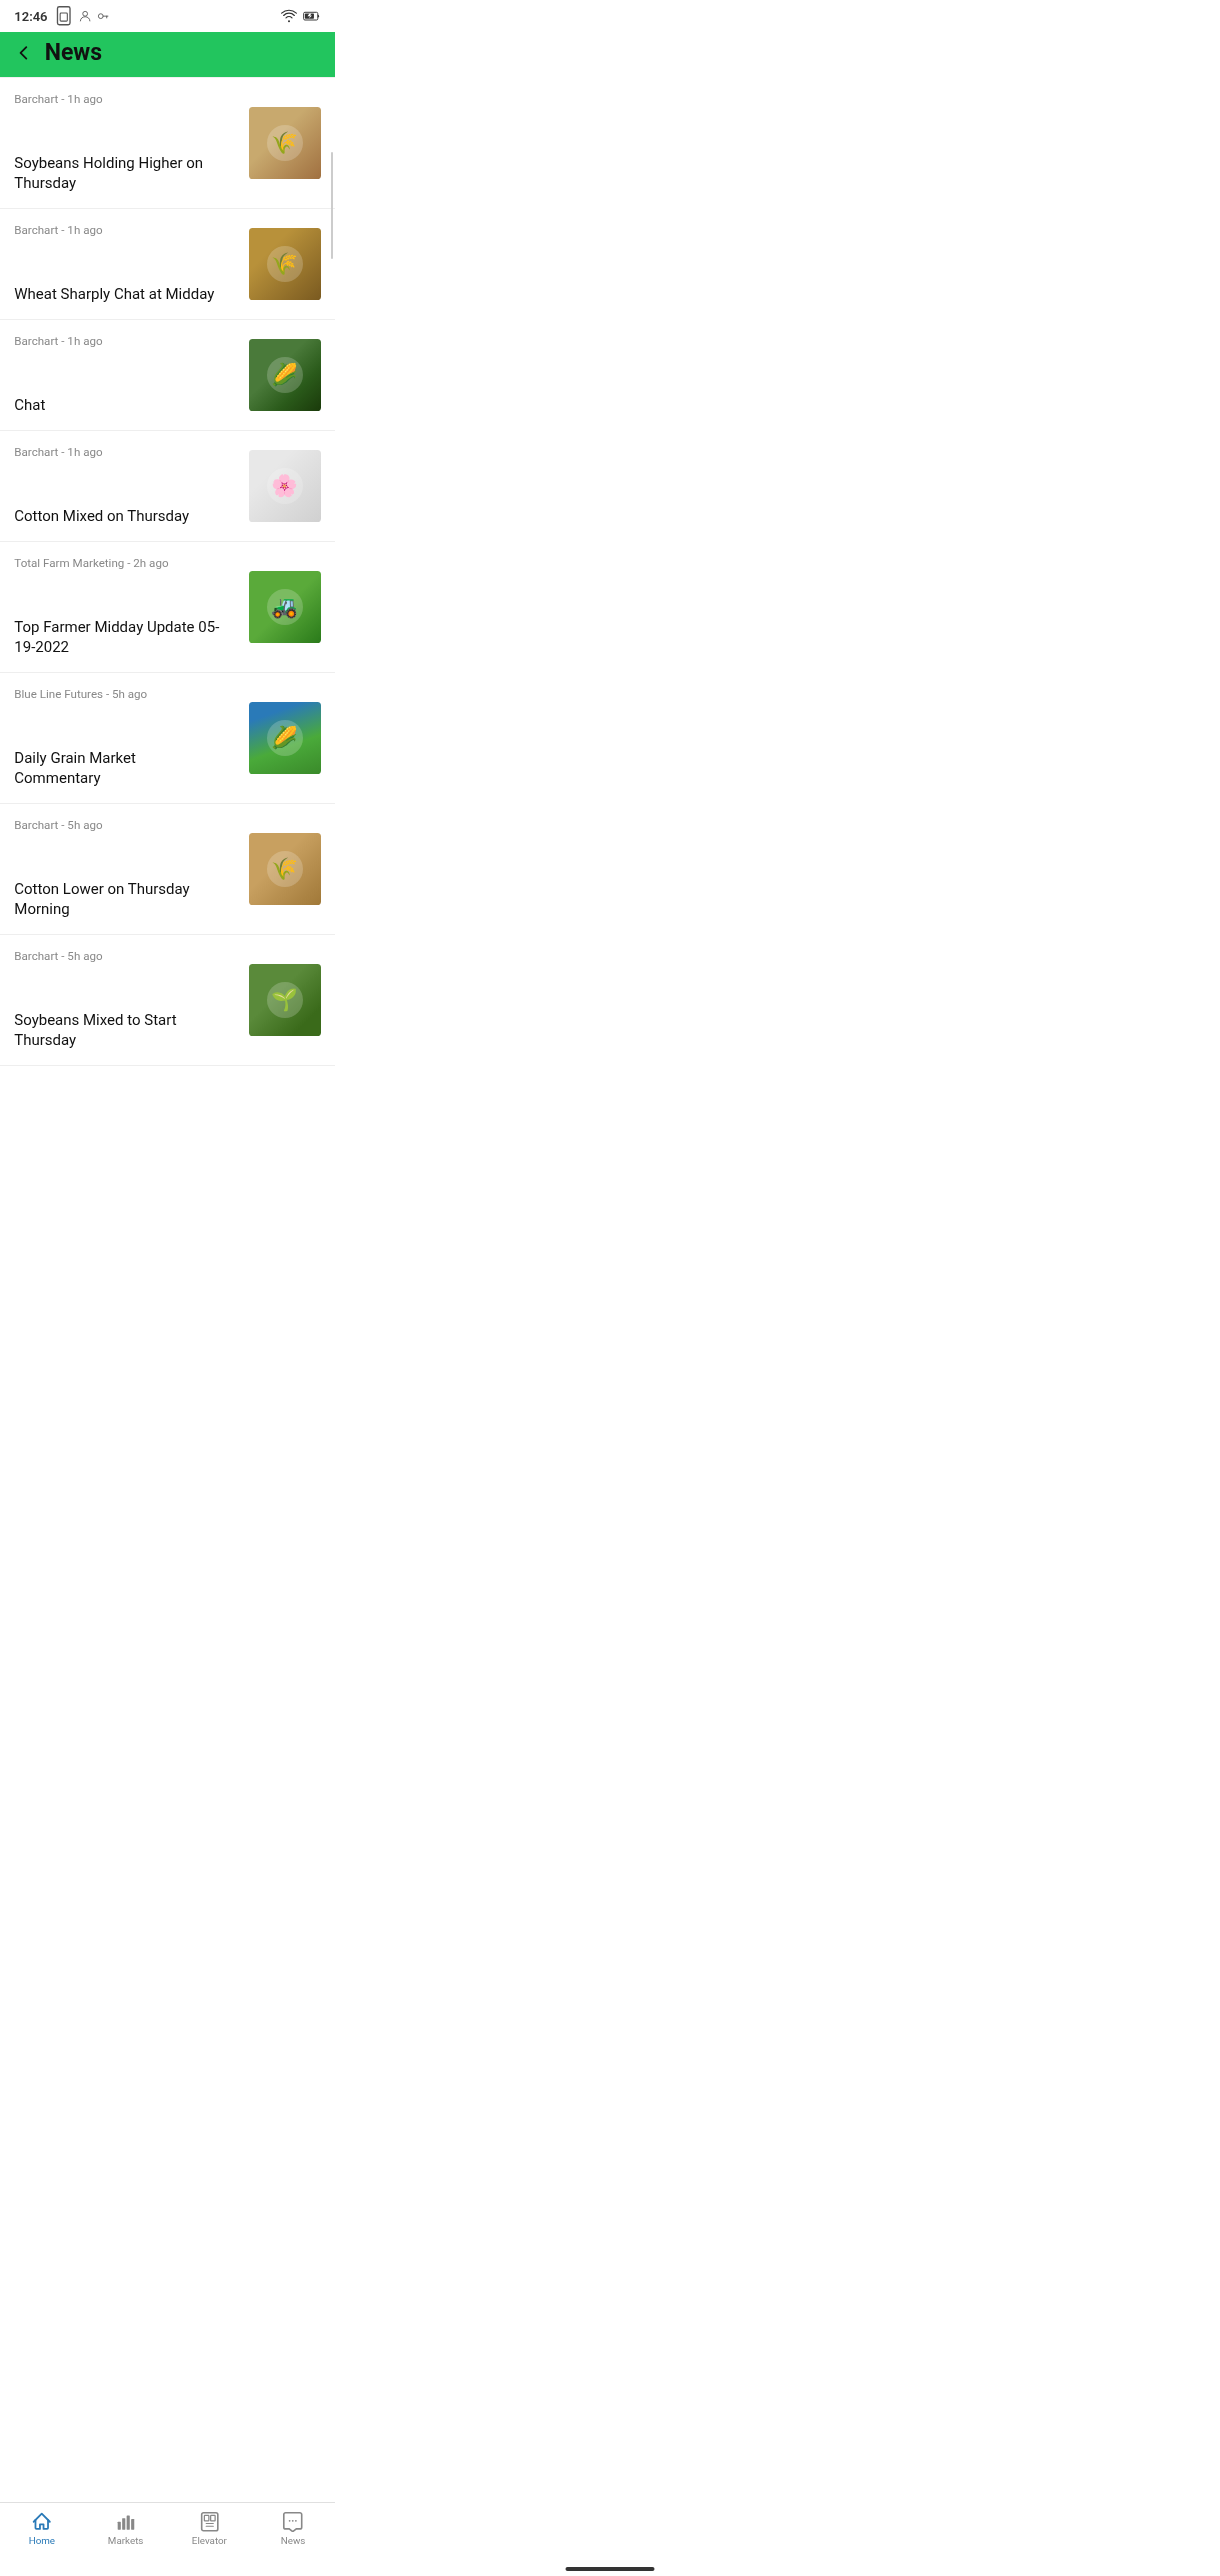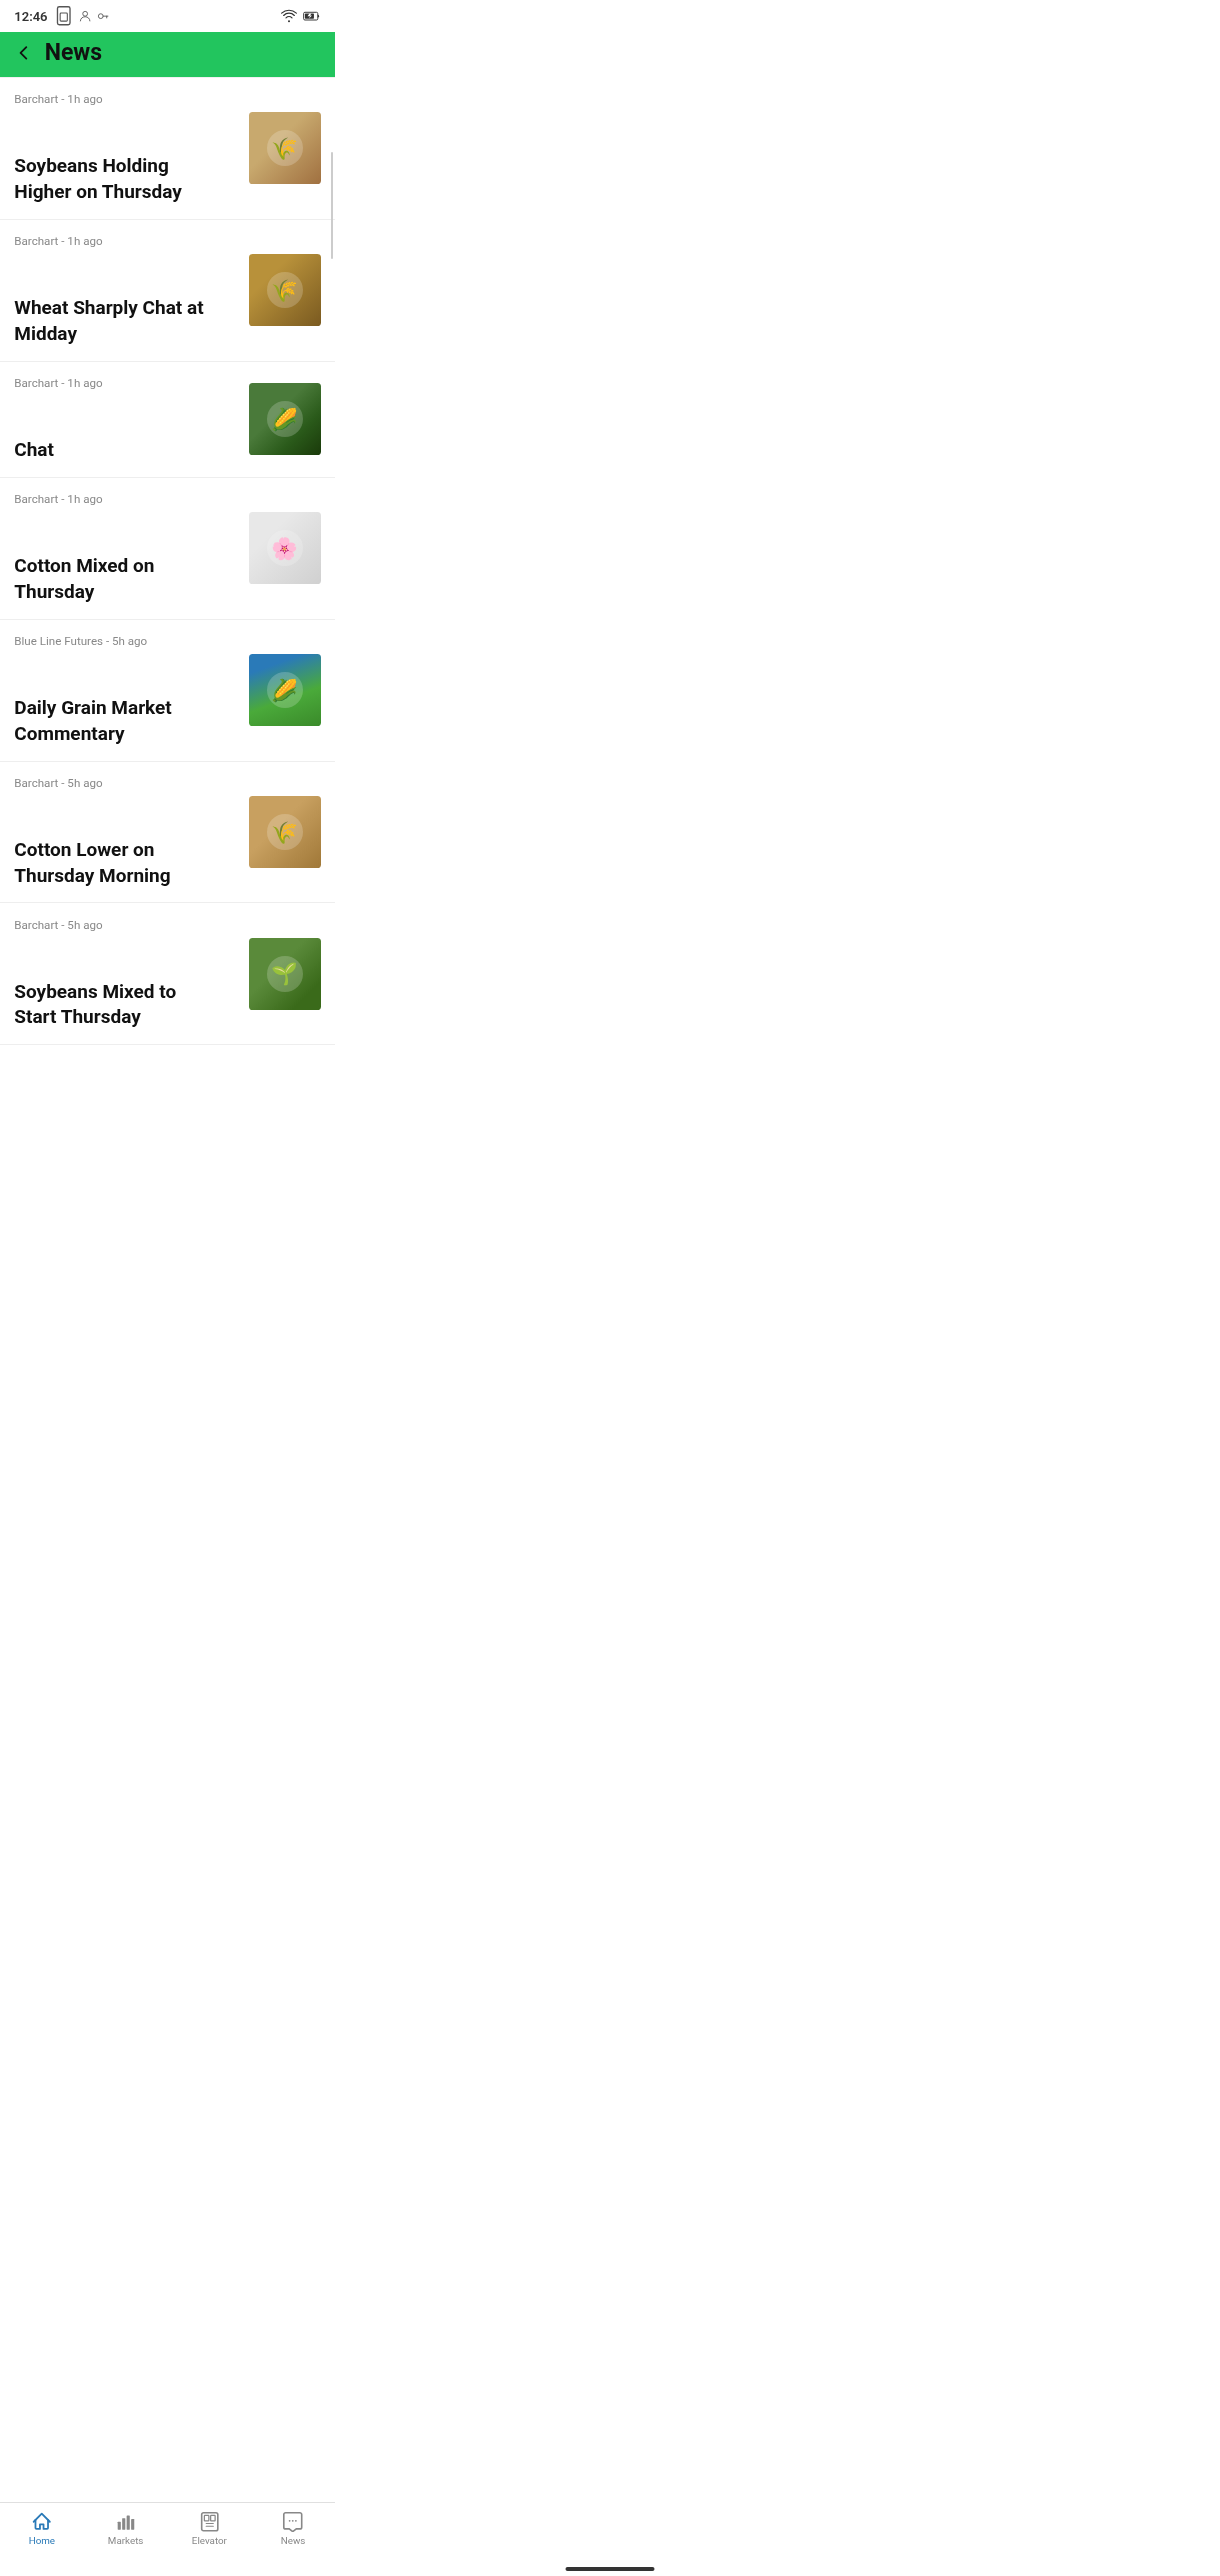--- a/index.html
+++ b/index.html
@@ -93,22 +93,22 @@
       min-width: 0;
     }
 
     .news-source {
       font-size: 11.6px;
       color: #888;
       margin-bottom: 3.6px;
     }
 
     .news-headline {
-      font-size: 19px;
-      font-weight: 700;
+      font-size: 15px;
+      font-weight: 400;
       color: #111;
       line-height: 1.35;
       margin-top: 47px;
     }
 
     .news-image {
       width: 72px;
       height: 72px;
       border-radius: 3.6px;
       flex-shrink: 0;
@@ -309,20 +309,29 @@
       <div class="news-content">
         <div class="news-source">Barchart - 1h ago</div>
         <div class="news-headline">Cotton Mixed on Thursday</div>
       </div>
       <div class="news-image img-cotton">
         <div class="thumb-shape" style="font-size:21.5px;">🌸</div>
       </div>
     </div>
     <div class="news-item">
       <div class="news-content">
+        <div class="news-source">Total Farm Marketing - 2h ago</div>
+        <div class="news-headline">Top Farmer Midday Update 05-19-2022</div>
+      </div>
+      <div class="news-image img-farm">
+        <div class="thumb-shape" style="font-size:21.5px;">🚜</div>
+      </div>
+    </div>
+    <div class="news-item">
+      <div class="news-content">
         <div class="news-source">Blue Line Futures - 5h ago</div>
         <div class="news-headline">Daily Grain Market Commentary</div>
       </div>
       <div class="news-image img-grain">
         <div class="thumb-shape" style="font-size:21.5px;">🌽</div>
       </div>
     </div>
     <div class="news-item">
       <div class="news-content">
         <div class="news-source">Barchart - 5h ago</div>

